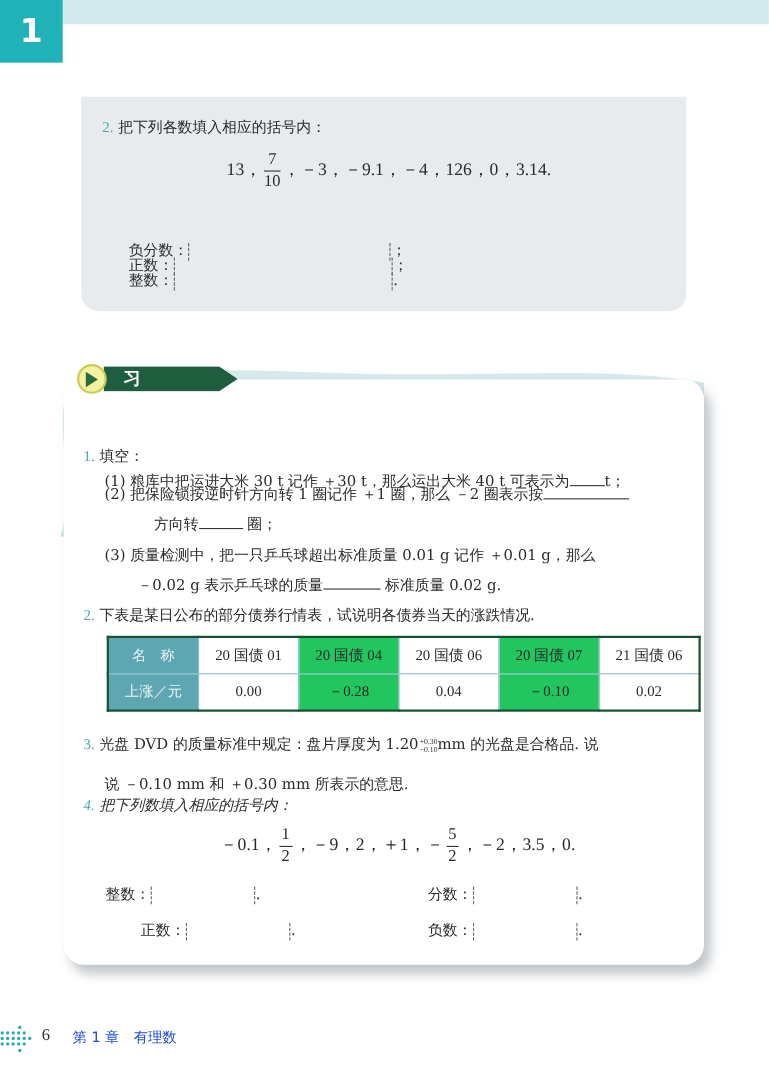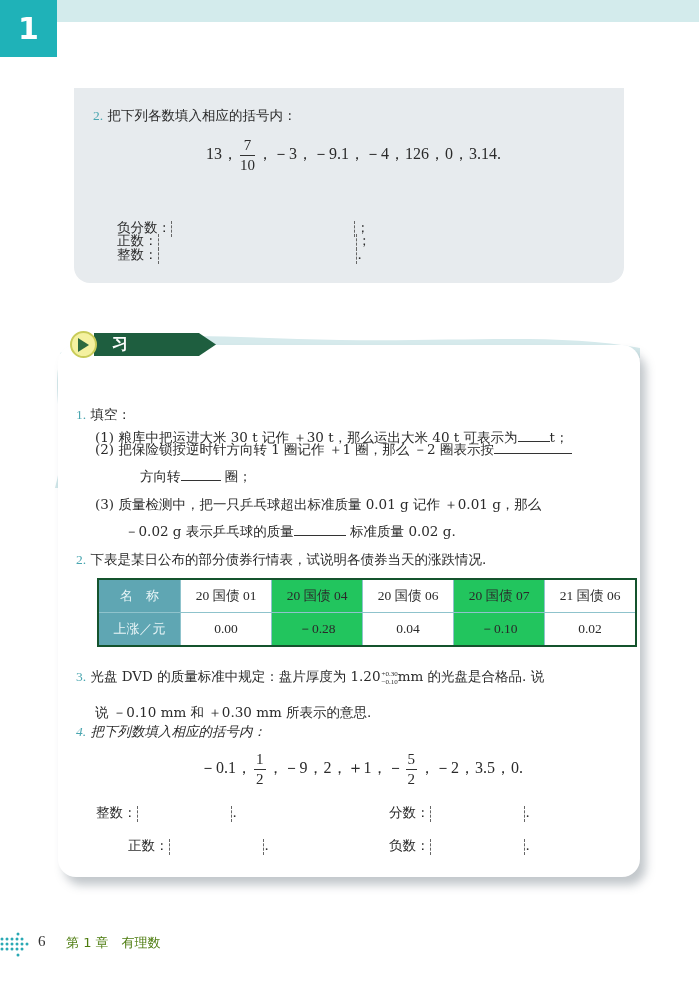--- a/index.html
+++ b/index.html
@@ -32,21 +32,21 @@
          border-top:7px solid transparent; border-bottom:7px solid transparent; border-left:11px solid #2c6a3f; }
   .blank { display:inline-block; border-bottom:1px solid #333; height:12px; vertical-align:baseline; }
   table.bonds { position:absolute; left:97px; top:578px; border-collapse:collapse;
          font-family:"Liberation Serif", serif; font-size:13.5px; border:2px solid #14532d;padding-left:48px; }
   table.bonds td { border:1px solid #8fc3cc; height:30px; text-align:center; width:88px; }
   table.bonds td.hdr { background:#5fa6b3; color:#e8f5f7; font-family:"DejaVu Sans", sans-serif; font-size:13px; width:79px; }
   table.bonds td.alt { background:#22c55e; }
   .sup { display:inline-block; vertical-align:middle; font-size:7px; line-height:8px; text-align:left; margin-left:1px;font-family:Liberation Serif, serif; }
   .dots { position:absolute; left:0; top:932px; }
   .page-num { position:absolute; left:38px; top:933px; font-family:"Liberation Serif", serif; font-size:15px; color:#333; }
-  .chapter-label { position:absolute; left:66px; top:934px; font-family:"DejaVu Sans", sans-serif; font-size:13px; color:#4d7c0f; }
+  .chapter-label { position:absolute; left:66px; top:934px; font-family:"DejaVu Sans", sans-serif; font-size:13px; color:#1d4ed8; }
 </style>
 </head>
 <body>
 
 <div class="top-band"></div>
 <div class="chapter-tab">
     <span>1</span>
   </div>
 
 <div class="practice-panel"></div>

